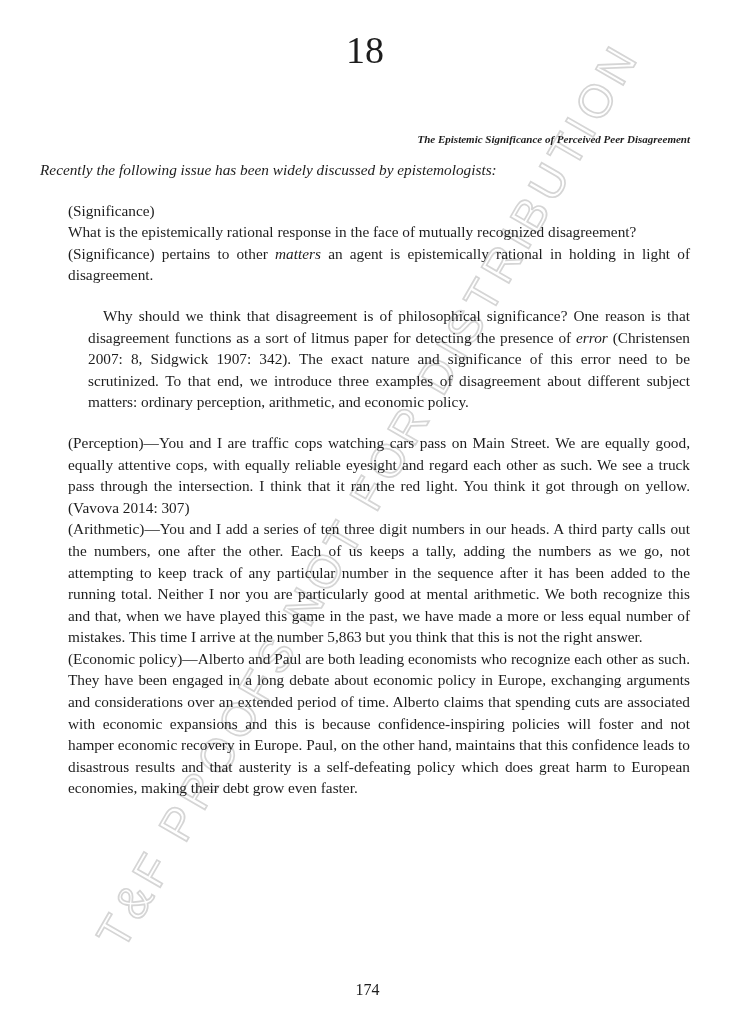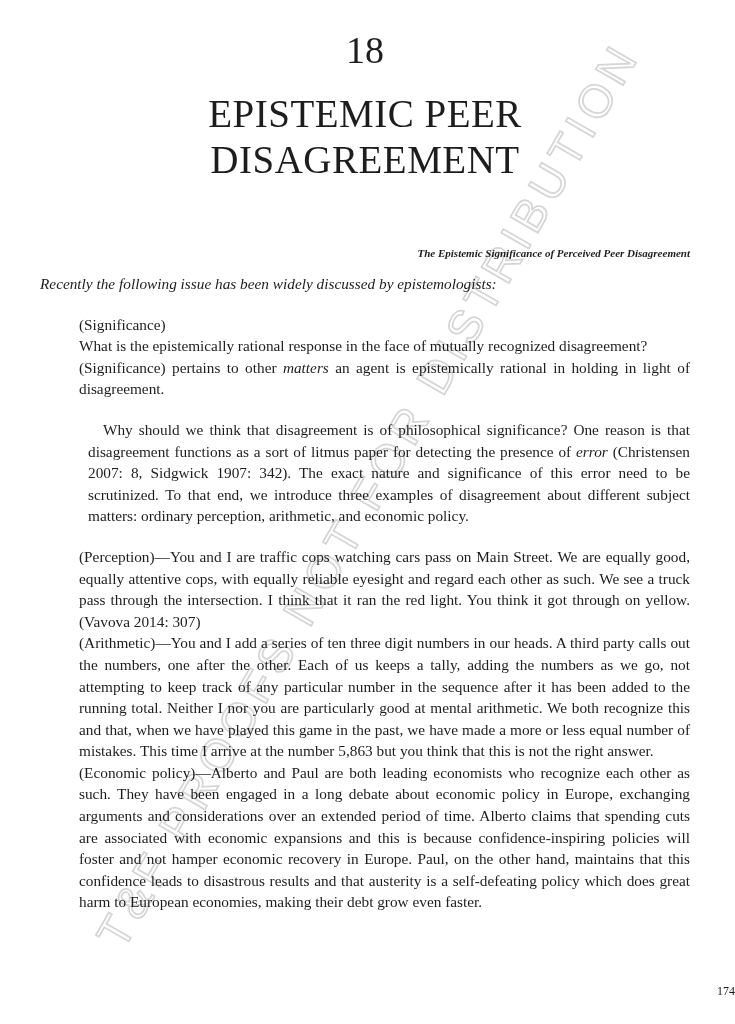--- a/index.html
+++ b/index.html
@@ -66,48 +66,44 @@
     line-height: 20px;
     font-style: italic;
   }
   .body-text {
     margin: 0;
     font-size: 15.3px;
     line-height: 21.6px;
     text-align: justify;
   }
   .intro { margin-top: 10px; font-style: italic; }
-  .indent-block { margin-left: 39px; margin-top: 19px; }
+  .indent-block { margin-left: 28px; margin-top: 19px; }
   .why-para { margin-top: 19px; text-indent: 15px; margin-left: 48px; }
   .em { font-style: italic; }
   .page-number {
     position: absolute;
     left: 0;
     right: 0;
     bottom: 25px;
-    text-align: right;
-    font-size: 12px;
+    text-align: center;
+    font-size: 16px;
     z-index: 1;
   }
 </style>
 </head>
 <body>
 
 <div class="page">
 
   <div class="watermark">T&amp;F PROOFS NOT FOR DISTRIBUTION</div>
 
   <div class="content">
 
     <div class="chapter-number">18</div>
 
-    <h1 class="title">
-      <span class="title-line">EPISTEMIC PEER</span>
-      <span class="title-line">DISAGREEMENT</span>
-    </h1>
 
 
     <h2 class="section-heading">The Epistemic Significance of Perceived Peer Disagreement</h2>
 
     <p class="body-text intro">Recently the following issue has been widely discussed by epistemologists:</p>
 
     <div class="indent-block">
       <p class="body-text">(Significance)</p>
       <p class="body-text">What is the epistemically rational response in the face of mutually recognized disagreement?</p>
       <p class="body-text"><span>(Significance) pertains to other </span><span class="em">matters</span><span> an agent is epistemically rational in holding in light of disagreement.</span></p>

